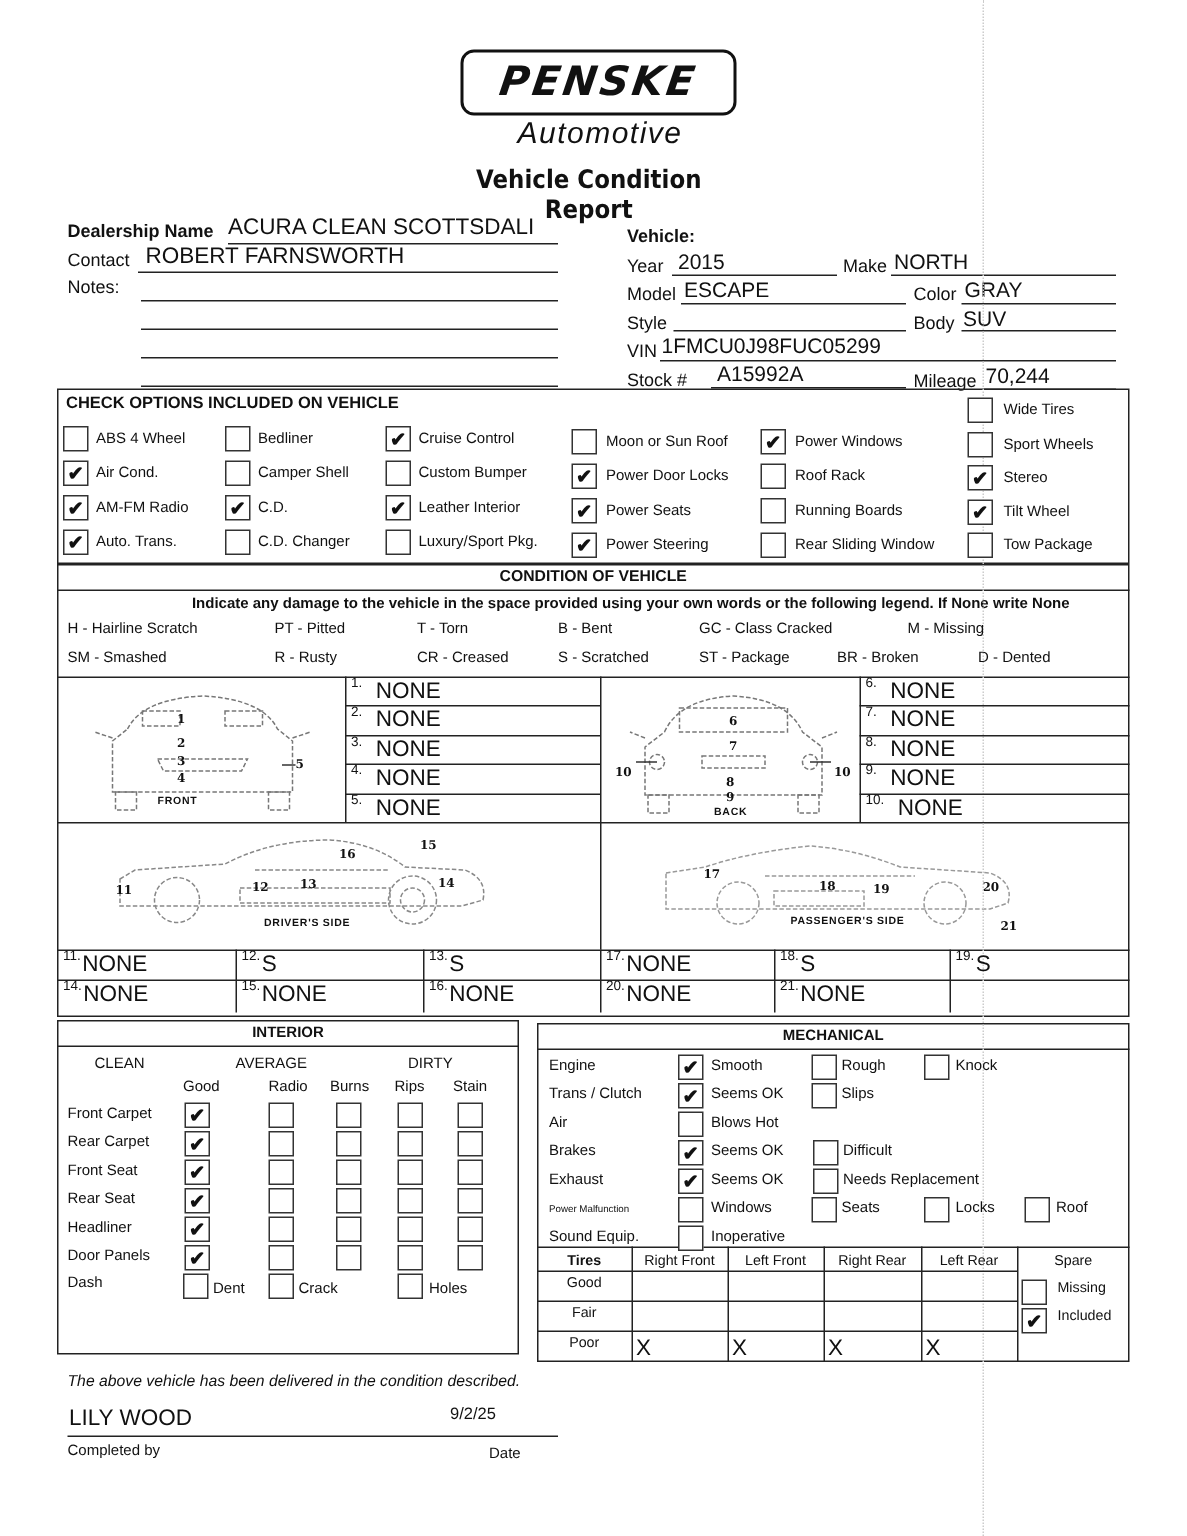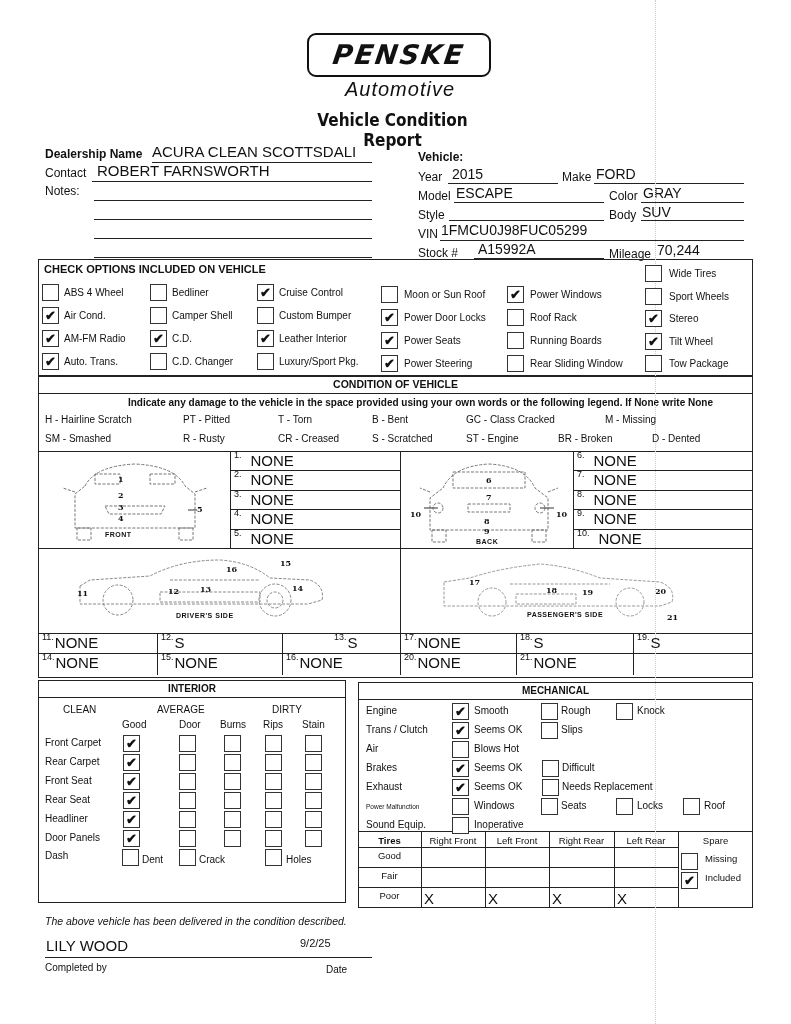--- a/index.html
+++ b/index.html
@@ -43,21 +43,21 @@
 <div class="line" style="left:94px;top:219px;width:278px;"></div>
 <div class="line" style="left:94px;top:238px;width:278px;"></div>
 <div class="line" style="left:94px;top:257px;width:278px;"></div>
 
 <div class="abs lbl title-bold" style="left:418px;top:150px;">Vehicle:</div>
 
 <div class="abs lbl" style="left:418px;top:170px;">Year</div>
 <div class="abs fill" style="left:452px;top:166px;">2015</div>
 <div class="line" style="left:448px;top:183px;width:110px;"></div>
 <div class="abs lbl" style="left:562px;top:170px;">Make</div>
-<div class="abs fill" style="left:596px;top:166px;">FORD</div>
+<div class="abs fill" style="left:596px;top:166px;">NORTH</div>
 <div class="line" style="left:594px;top:183px;width:150px;"></div>
 
 <div class="abs lbl" style="left:418px;top:189px;">Model</div>
 <div class="abs fill" style="left:456px;top:185px;">ESCAPE</div>
 <div class="line" style="left:454px;top:202px;width:150px;"></div>
 <div class="abs lbl" style="left:609px;top:189px;">Color</div>
 <div class="abs fill" style="left:643px;top:185px;">GRAY</div>
 <div class="line" style="left:641px;top:202px;width:103px;"></div>
 
 <div class="abs lbl" style="left:418px;top:208px;">Style</div>
@@ -250,21 +250,21 @@
 <div class="abs sm" style="left:45px;top:414px;">H - Hairline Scratch</div>
 <div class="abs sm" style="left:183px;top:414px;">PT - Pitted</div>
 <div class="abs sm" style="left:278px;top:414px;">T - Torn</div>
 <div class="abs sm" style="left:372px;top:414px;">B - Bent</div>
 <div class="abs sm" style="left:466px;top:414px;">GC - Class Cracked</div>
 <div class="abs sm" style="left:605px;top:414px;">M - Missing</div>
 <div class="abs sm" style="left:45px;top:433px;">SM - Smashed</div>
 <div class="abs sm" style="left:183px;top:433px;">R - Rusty</div>
 <div class="abs sm" style="left:278px;top:433px;">CR - Creased</div>
 <div class="abs sm" style="left:372px;top:433px;">S - Scratched</div>
-<div class="abs sm" style="left:466px;top:433px;">ST - Engine</div>
+<div class="abs sm" style="left:466px;top:433px;">ST - Package</div>
 <div class="abs sm" style="left:558px;top:433px;">BR - Broken</div>
 <div class="abs sm" style="left:652px;top:433px;">D - Dented</div>
 <div class="abs" style="left:234px;top:452px;width:162px;height:18px;"><span class="num">1.</span><span class="fill" style="font-size: 15px; margin-left: 6px;">NONE</span></div>
 <div class="hline" style="left:230px;top:470.4px;width:170px;"></div>
 <div class="abs" style="left:234px;top:471.4px;width:162px;height:18px;"><span class="num">2.</span><span class="fill" style="font-size: 15px; margin-left: 6px;">NONE</span></div>
 <div class="hline" style="left:230px;top:489.8px;width:170px;"></div>
 <div class="abs" style="left:234px;top:490.8px;width:162px;height:18px;"><span class="num">3.</span><span class="fill" style="font-size: 15px; margin-left: 6px;">NONE</span></div>
 <div class="hline" style="left:230px;top:509.2px;width:170px;"></div>
 <div class="abs" style="left:234px;top:510.2px;width:162px;height:18px;"><span class="num">4.</span><span class="fill" style="font-size: 15px; margin-left: 6px;">NONE</span></div>
 <div class="hline" style="left:230px;top:528.6px;width:170px;"></div>
@@ -279,34 +279,34 @@
 <div class="hline" style="left:573px;top:528.6px;width:180px;"></div>
 <div class="abs" style="left:577px;top:529.6px;width:172px;height:18px;"><span class="num">10.</span><span class="fill" style="font-size: 15px; margin-left: 6px;">NONE</span></div>
 <div class="vline" style="left:157px;top:633px;height:42px;"></div>
 <div class="vline" style="left:282px;top:633px;height:42px;"></div>
 <div class="vline" style="left:400px;top:633px;height:42px;"></div>
 <div class="vline" style="left:516px;top:633px;height:42px;"></div>
 <div class="vline" style="left:633px;top:633px;height:42px;"></div>
 <div class="vline" style="left:400px;top:548px;height:85px;"></div>
 <div class="abs" style="left:42px;top:634px;width:111px;height:19px;"><span class="num" style="margin-right: 1px;">11.</span><span class="fill" style="font-size: 15px;">NONE</span></div>
 <div class="abs" style="left:161px;top:634px;width:117px;height:19px;"><span class="num" style="margin-right: 1px;">12.</span><span class="fill" style="font-size: 15px;">S</span></div>
-<div class="abs" style="left:286px;top:634px;width:110px;height:19px;"><span class="num" style="margin-right: 1px; margin-left: 48px;">13.</span><span class="fill" style="font-size: 15px;">S</span></div>
+<div class="abs" style="left:286px;top:634px;width:110px;height:19px;"><span class="num" style="margin-right: 1px;">13.</span><span class="fill" style="font-size: 15px;">S</span></div>
 <div class="abs" style="left:42px;top:654px;width:111px;height:19px;"><span class="num" style="margin-right: 1px;">14.</span><span class="fill" style="font-size: 15px;">NONE</span></div>
 <div class="abs" style="left:161px;top:654px;width:117px;height:19px;"><span class="num" style="margin-right: 1px;">15.</span><span class="fill" style="font-size: 15px;">NONE</span></div>
 <div class="abs" style="left:286px;top:654px;width:110px;height:19px;"><span class="num" style="margin-right: 1px;">16.</span><span class="fill" style="font-size: 15px;">NONE</span></div>
 <div class="abs" style="left:404px;top:634px;width:108px;height:19px;"><span class="num" style="margin-right: 1px;">17.</span><span class="fill" style="font-size: 15px;">NONE</span></div>
 <div class="abs" style="left:520px;top:634px;width:109px;height:19px;"><span class="num" style="margin-right: 1px;">18.</span><span class="fill" style="font-size: 15px;">S</span></div>
 <div class="abs" style="left:637px;top:634px;width:112px;height:19px;"><span class="num" style="margin-right: 1px;">19.</span><span class="fill" style="font-size: 15px;">S</span></div>
 <div class="abs" style="left:404px;top:654px;width:108px;height:19px;"><span class="num" style="margin-right: 1px;">20.</span><span class="fill" style="font-size: 15px;">NONE</span></div>
 <div class="abs" style="left:520px;top:654px;width:109px;height:19px;"><span class="num" style="margin-right: 1px;">21.</span><span class="fill" style="font-size: 15px;">NONE</span></div>
 <div class="abs sm" style="left:63px;top:704px;">CLEAN</div>
 <div class="abs sm" style="left:157px;top:704px;">AVERAGE</div>
 <div class="abs sm" style="left:272px;top:704px;">DIRTY</div>
 <div class="abs sm" style="left:122px;top:719px;">Good</div>
-<div class="abs sm" style="left:179px;top:719px;">Door</div>
+<div class="abs sm" style="left:179px;top:719px;">Radio</div>
 <div class="abs sm" style="left:220px;top:719px;">Burns</div>
 <div class="abs sm" style="left:263px;top:719px;">Rips</div>
 <div class="abs sm" style="left:302px;top:719px;">Stain</div>
 <div class="abs sm" style="left:45px;top:737px;">Front Carpet</div>
 <div class="cb" style="left:123px;top:735px;">✔</div>
 <div class="cb" style="left:179px;top:735px;"></div>
 <div class="cb" style="left:224px;top:735px;"></div>
 <div class="cb" style="left:265px;top:735px;"></div>
 <div class="cb" style="left:305px;top:735px;"></div>
 <div class="abs sm" style="left:45px;top:756px;">Rear Carpet</div>

